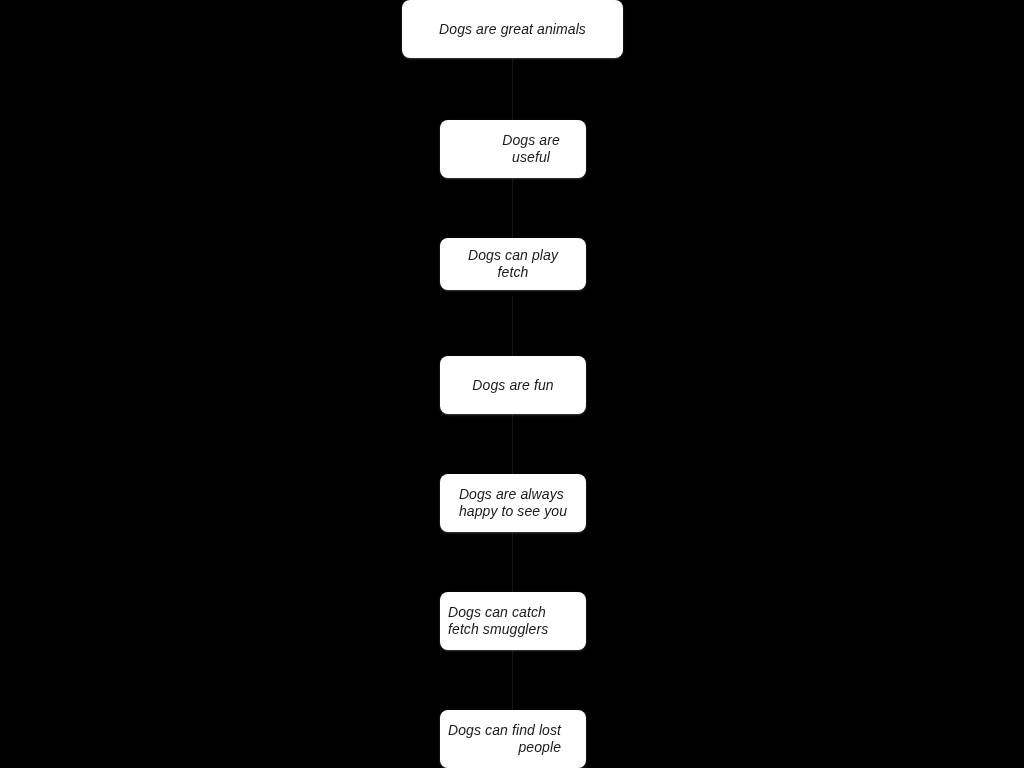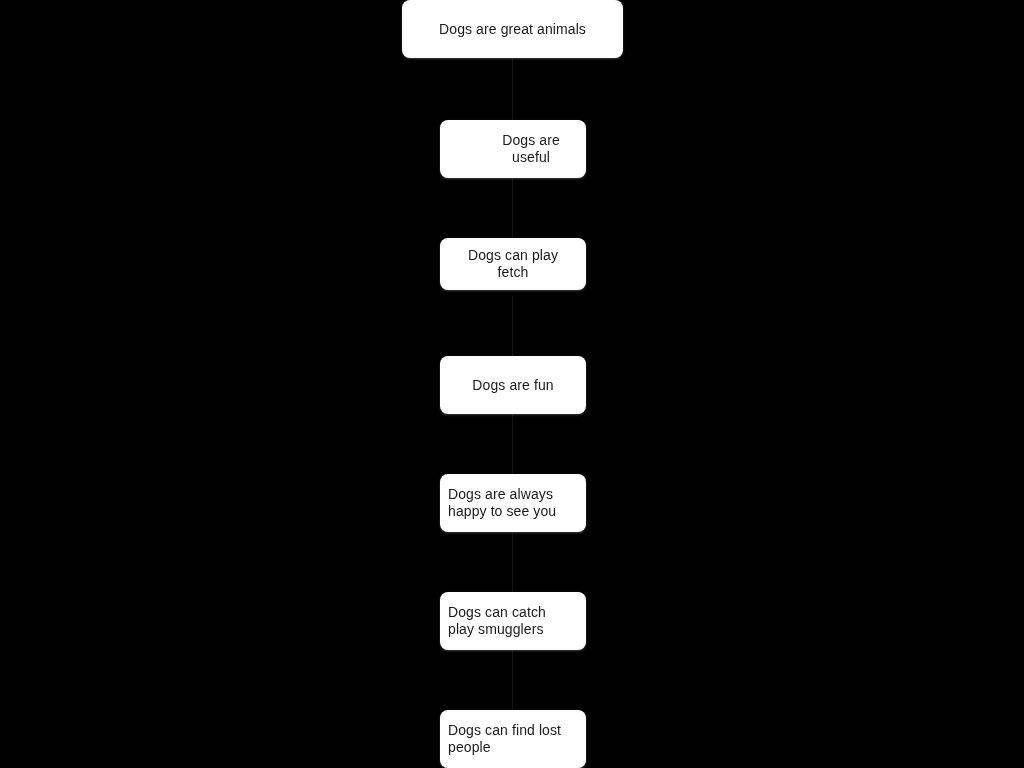--- a/index.html
+++ b/index.html
@@ -12,20 +12,21 @@
   }
   body {
     background: #000000;
     font-family: "Liberation Sans", "DejaVu Sans", sans-serif;
   }
   #canvas {
     position: relative;
     width: 1024px;
     height: 768px;
     background: #000000;
+    font-style: italic;
   }
   .connector {
     position: absolute;
     width: 1px;
     background: #151515;
     left: 512px;
   }
   .node {
     position: absolute;
     box-sizing: border-box;
@@ -76,28 +77,28 @@
   </div>
 
   <div class="node center" style="left:440px;top:238px;width:146px;height:52px;">
     <span class="node-label">Dogs can play fetch</span>
   </div>
 
   <div class="node center" style="left:440px;top:356px;width:146px;height:58px;text-align:right;">
     <span class="node-label">Dogs are fun</span>
   </div>
 
-  <div class="node leftalign" style="left:440px;top:474px;width:146px;height:58px;">
+  <div class="node leftalign" style="left:440px;top:474px;width:146px;height:58px;justify-content:center;">
     <span class="node-label">Dogs are always
 happy to see you</span>
   </div>
 
   <div class="node leftalign" style="left:440px;top:592px;width:146px;height:58px;">
     <span class="node-label">Dogs can catch
-play smugglers</span>
+fetch smugglers</span>
   </div>
 
-  <div class="node leftalign" style="left:440px;top:710px;width:146px;height:58px;">
+  <div class="node leftalign" style="left:440px;top:710px;width:146px;height:58px;text-align:right;">
     <span class="node-label">Dogs can find lost
 people</span>
   </div>
 
 </div>
 
 </body></html>

